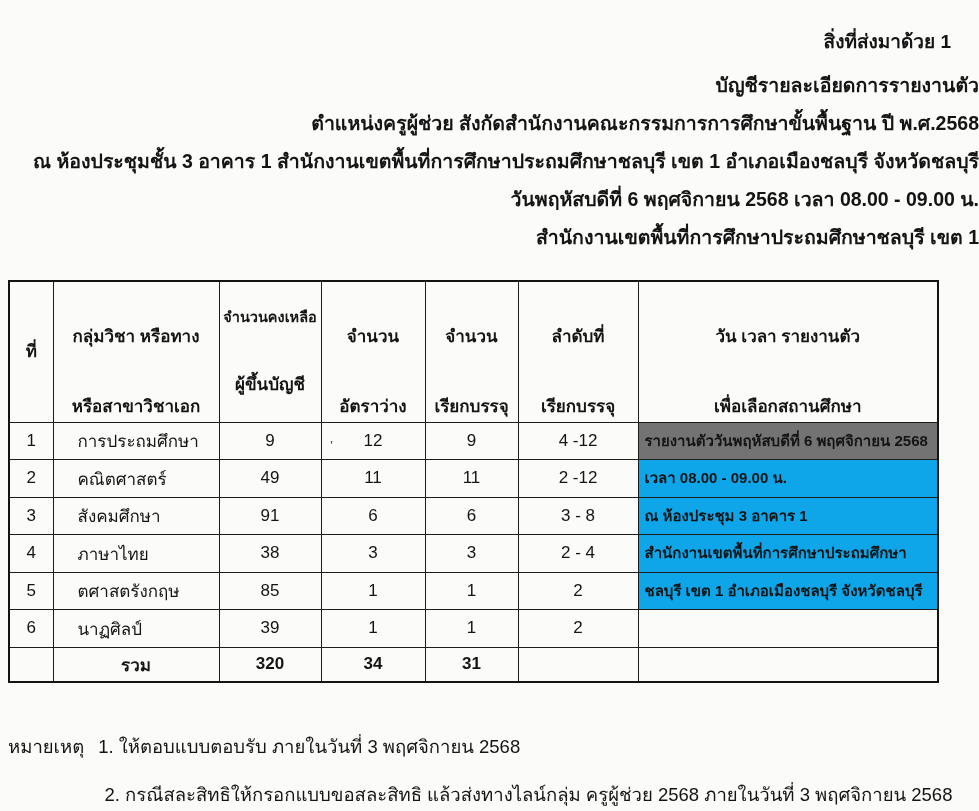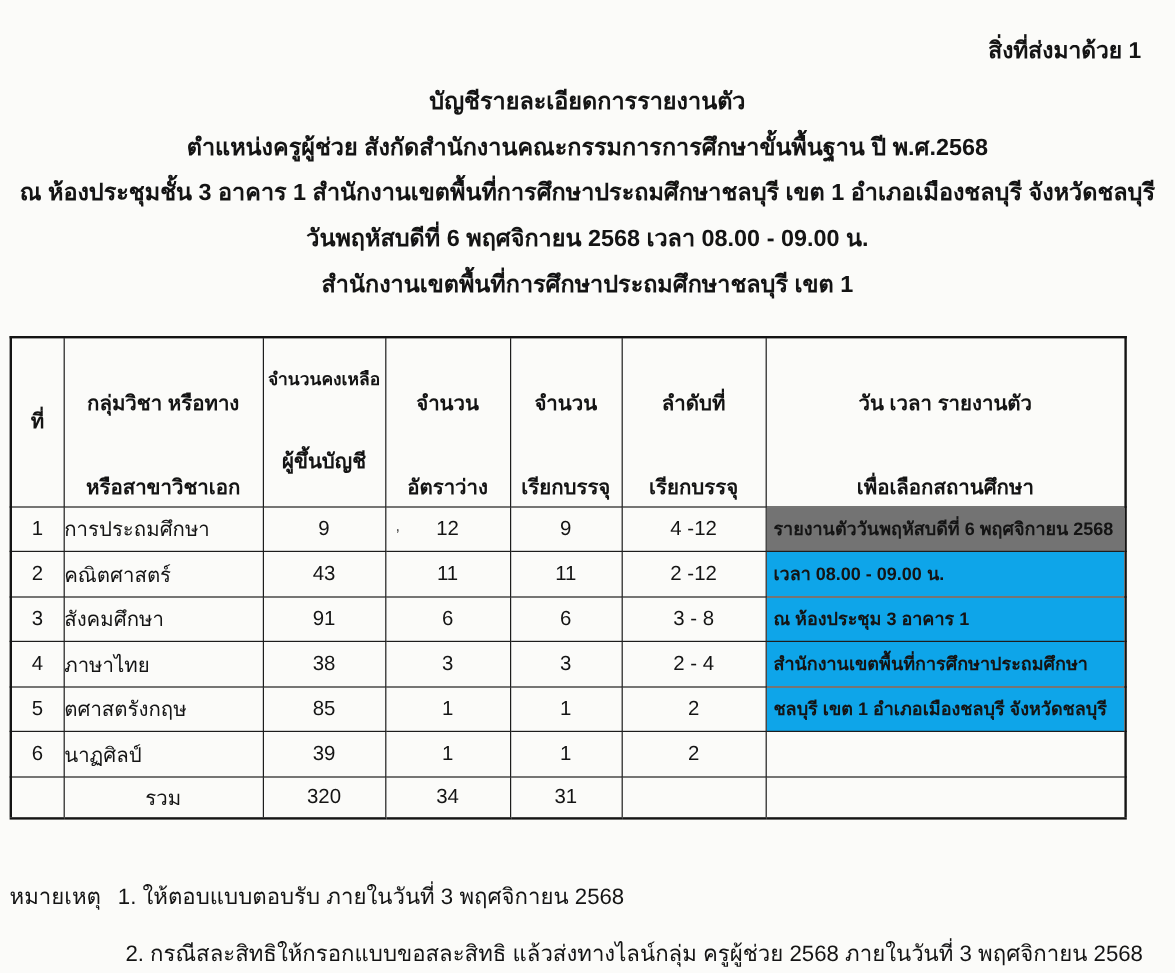--- a/index.html
+++ b/index.html
@@ -16,21 +16,21 @@
     padding:26px 28px 0 0;
     font-weight:bold;
     font-size:19px;
   }
   .titles{
     margin-top:10px;
     text-align:center;
     font-weight:bold;
     font-size:19.5px;
   }
-  .titles .t-line{line-height:38px;white-space:nowrap;}
+  .titles .t-line{line-height:38px;white-space:nowrap;text-align:right;}
   table.main{
     border-collapse:collapse;
     table-layout:fixed;
     width:929px;
     margin:24px 0 0 8px;
     border:2.5px solid #141414;
   }
   table.main th, table.main td{
     border:1.5px solid #1d1d1d;
     overflow:hidden;
@@ -46,31 +46,31 @@
   th .small-line{font-size:14.5px;line-height:1.8;display:block;}
   th .h-line{display:block;margin-top:40px;}
   td{
     height:36.5px;
     font-size:17px;
     text-align:center;
     vertical-align:middle;
     padding:0 4px;
     white-space:nowrap;
   }
-  td.subject{text-align:left;padding-left:0;}
+  td.subject{text-align:left;padding-left:24px;}
   td.report{
     text-align:left;
     padding-left:6px;
     font-weight:bold;
     font-size:15px;
   }
   td.tint-strong{background:#737373;}
   td.tint-light{background:#0ea5e9;}
   tr.total-row td{
-    font-weight:normal;
+    font-weight:bold;
     height:33px;
     border-bottom:2.5px solid #141414;
   }
   .notes{
     margin:49px 0 0 8px;
     font-size:18.5px;
   }
   .notes .n1{display:flex;gap:14px;line-height:30px;}
   .notes .n2{padding-left:70px;line-height:30px;margin-top:18px;text-align:center;}
   .artifact{
@@ -138,21 +138,21 @@
       <td class="subject">การประถมศึกษา</td>
       <td>9</td>
       <td>12</td>
       <td>9</td>
       <td>4 -12</td>
       <td class="report tint-strong">รายงานตัววันพฤหัสบดีที่ 6 พฤศจิกายน 2568</td>
     </tr>
     <tr>
       <td>2</td>
       <td class="subject">คณิตศาสตร์</td>
-      <td>43</td>
+      <td>49</td>
       <td>11</td>
       <td>11</td>
       <td>2 -12</td>
       <td class="report tint-light">เวลา 08.00 - 09.00 น.</td>
     </tr>
     <tr>
       <td>3</td>
       <td class="subject">สังคมศึกษา</td>
       <td>91</td>
       <td>6</td>

